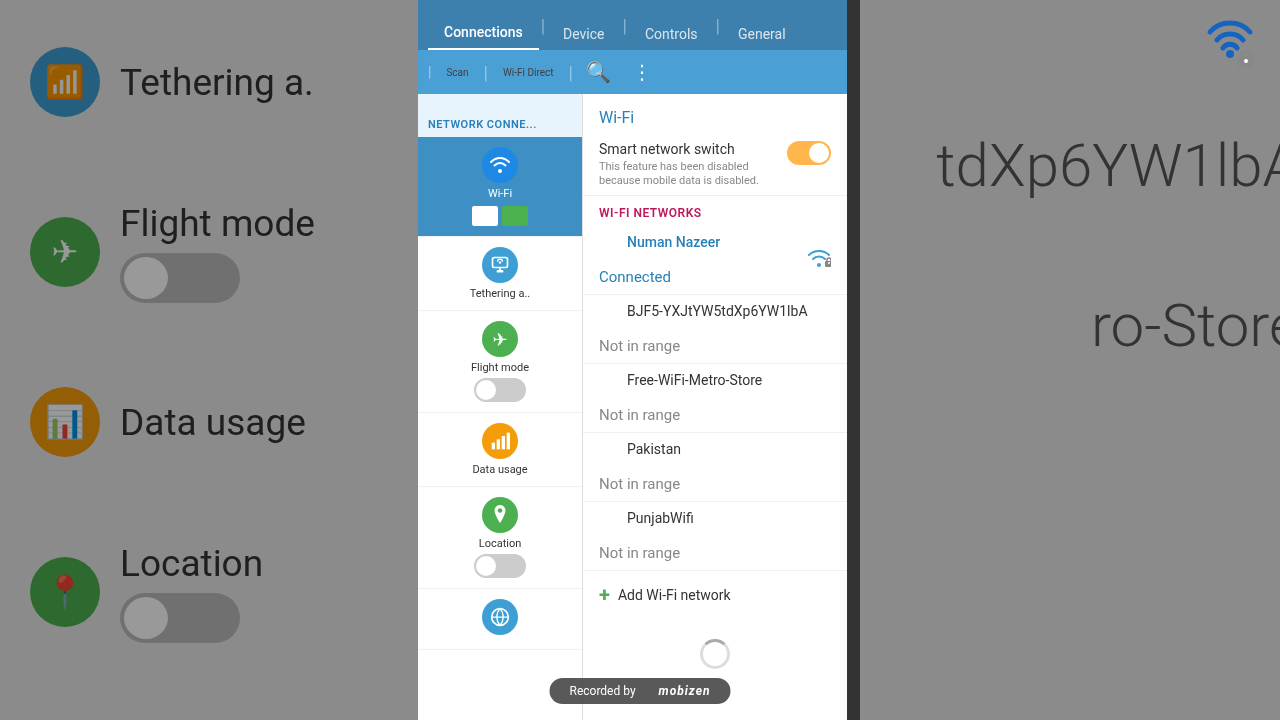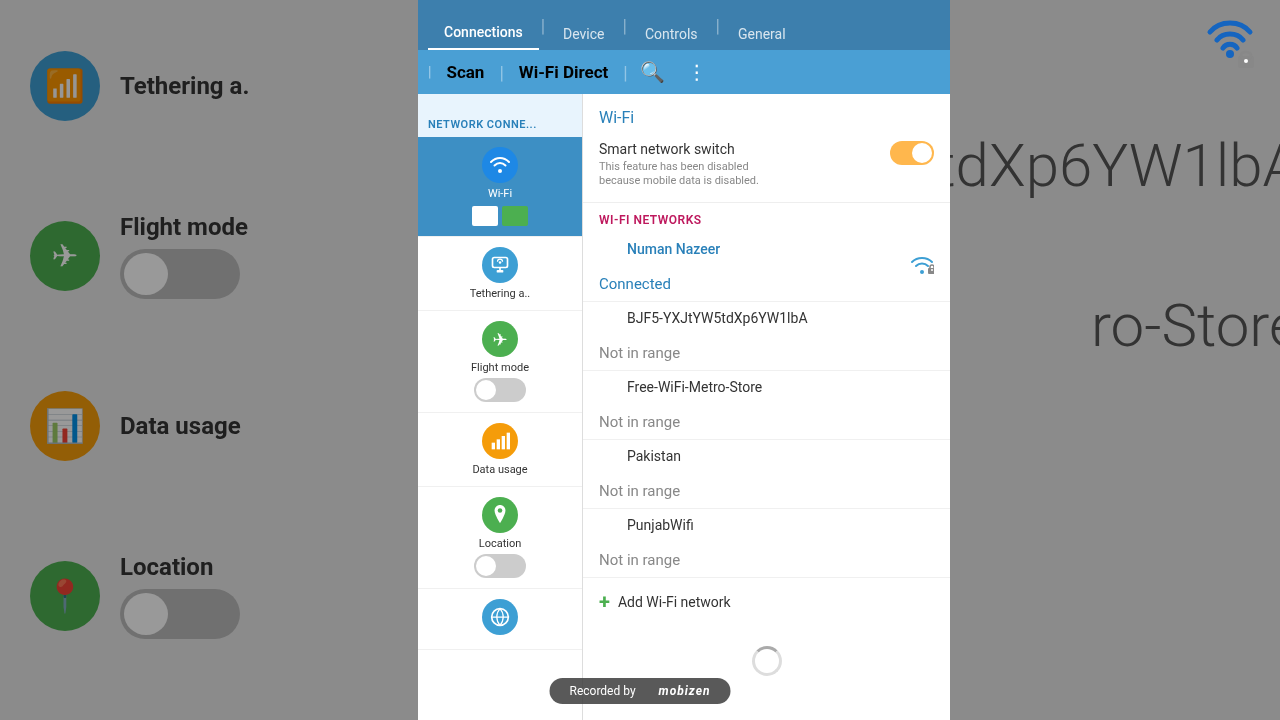--- a/index.html
+++ b/index.html
@@ -43,23 +43,23 @@
     }
     .bg-icon {
       width: 70px; height: 70px;
       border-radius: 50%;
       display: flex; align-items: center; justify-content: center;
       font-size: 32px;
       color: white;
       flex-shrink: 0;
     }
     .bg-label {
-      font-size: 24px;
+      font-size: 37px;
       color: #333;
-      font-weight: 700;
+      font-weight: 400;
     }
     .bg-toggle {
       width: 120px; height: 50px;
       background: #bbb;
       border-radius: 25px;
       margin-top: 8px;
       display: flex; align-items: center;
       padding: 4px;
     }
     .bg-toggle-knob {
@@ -86,21 +86,21 @@
       right: -20px;
       top: 290px;
       white-space: nowrap;
     }
 
     
     .main-panel {
       position: absolute;
       left: 418px;
       top: 0;
-      width: 532px;
+      width: 429px;
       height: 720px;
       background: #f5f5f5;
       z-index: 10;
       display: flex;
       flex-direction: column;
     }
 
     
     .top-nav {
       background: #3d7fad;
@@ -132,26 +132,25 @@
     
     .action-bar {
       background: #4a9fd4;
       display: flex;
       align-items: center;
       height: 44px;
       padding: 0 10px;
       gap: 5px;
     }
     .action-bar-btn {
-      color: #000000;
-      font-size: 17px;
+      color: #404040;
+      font-size: 10px;
       padding: 6px 10px;
       cursor: pointer;
       white-space: nowrap;
-      font-weight: bold;
     }
     .action-bar-sep {
       color: rgba(255,255,255,0.4);
       font-size: 18px;
     }
     .action-bar-icon {
       color: white;
       font-size: 20px;
       padding: 6px 8px;
       cursor: pointer;
@@ -249,21 +248,21 @@
     .wifi-header {
       color: #2980b9;
       font-size: 16px;
       font-weight: 400;
       padding: 14px 16px 8px;
     }
     .smart-switch-row {
       display: flex;
       align-items: flex-start;
       justify-content: space-between;
-      padding: 6px 16px 13px;
+      padding: 6px 16px 6px;
       border-bottom: 1px solid #eee;
     }
     .smart-switch-text .title {
       font-size: 14px;
       color: #333;
       margin-bottom: 3px;
     }
     .smart-switch-text .subtitle {
       font-size: 11px;
       color: #888;

